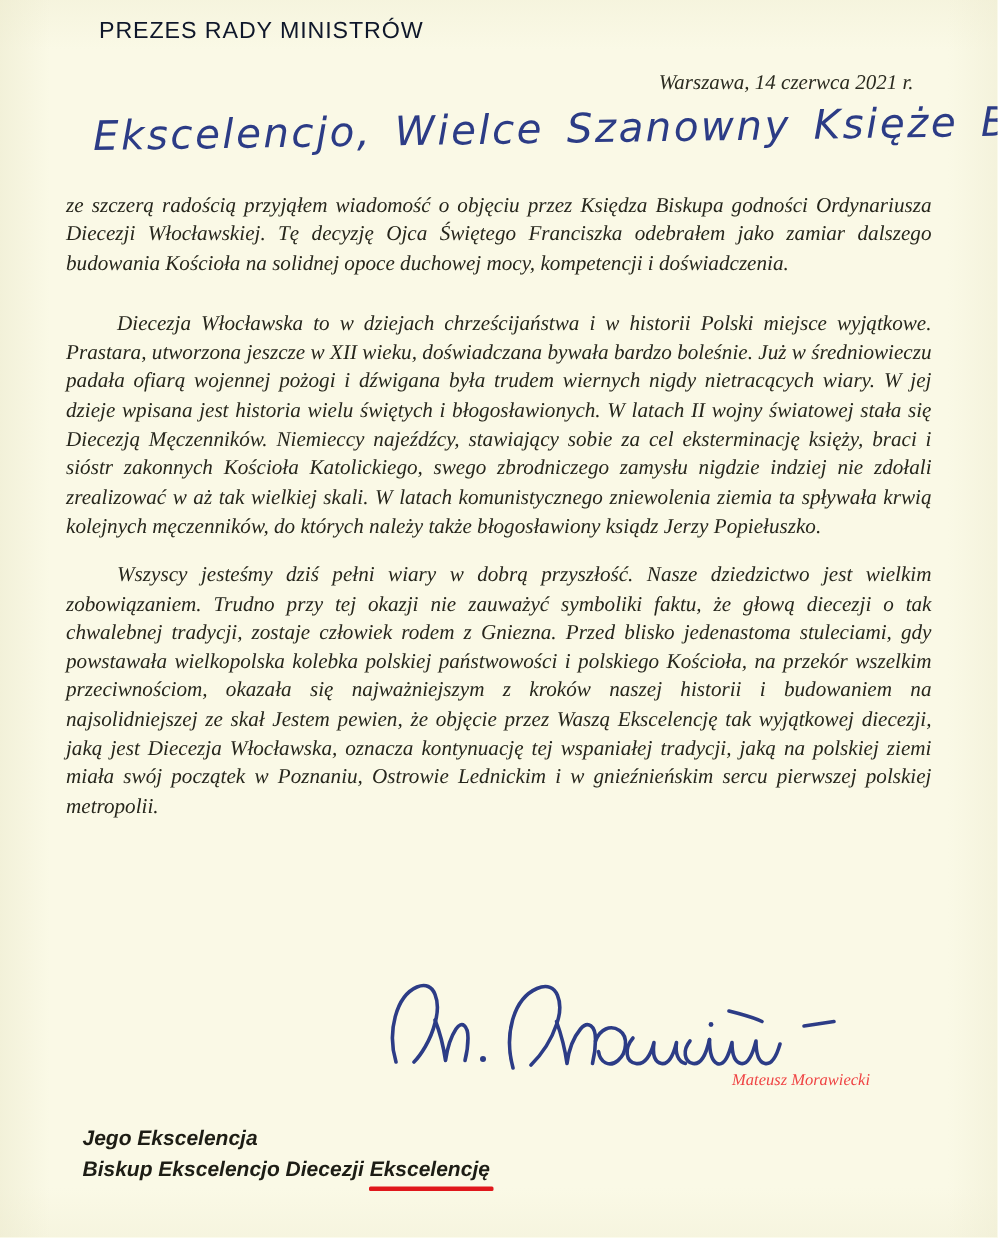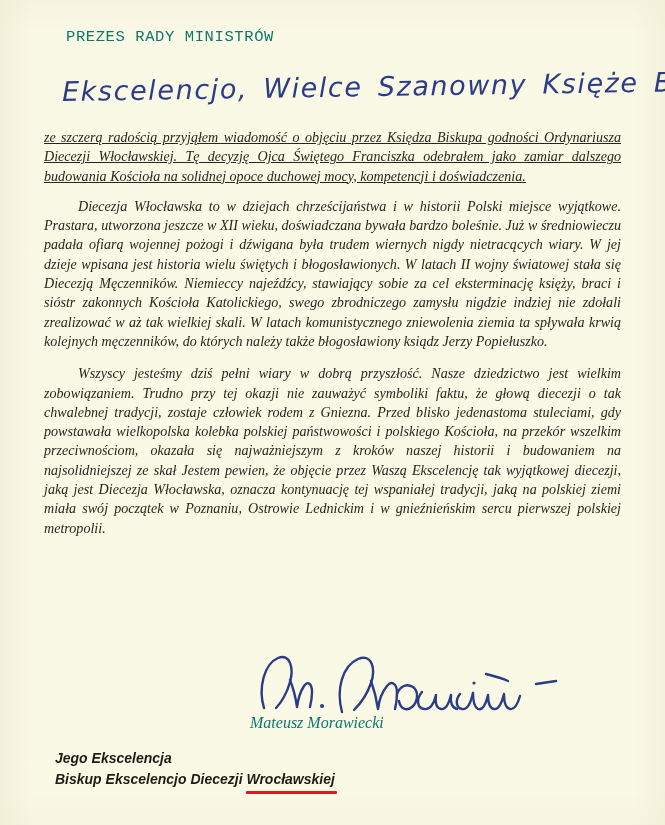--- a/index.html
+++ b/index.html
@@ -29,25 +29,25 @@
     inset: 0;
     background:
       linear-gradient(90deg, rgba(236,234,206,.55) 0%, rgba(250,249,230,0) 5%, rgba(250,249,230,0) 95%, rgba(238,236,210,.5) 100%),
       linear-gradient(180deg, rgba(240,238,212,.45) 0%, rgba(250,249,230,0) 4%, rgba(250,249,230,0) 96%, rgba(240,238,212,.4) 100%);
     pointer-events: none;
   }
 
   .letterhead {
     position: absolute;
     left: 66px;
-    top: 28px;
-    font-family: Liberation Mono, monospace;
+    top: 12px;
+    font-family: Liberation Sans, sans-serif;
     font-size: 15.5px;
     letter-spacing: 0.6px;
-    color: #0f766e;
+    color: #0f172a;
     white-space: nowrap;
   }
 
   .dateline {
     position: absolute;
     right: 56px;
     top: 48px;
     font-family: "Liberation Serif", "DejaVu Serif", serif;
     font-style: italic;
     font-size: 14px;
@@ -84,21 +84,21 @@
     font-family: "Liberation Serif", "DejaVu Serif", serif;
     font-style: italic;
     font-size: 14.1px;
     line-height: 19.3px;
     color: #26261c;
     text-align: justify;
     text-indent: 0;
     -webkit-font-smoothing: antialiased;
   }
   p.para.indent { text-indent: 34px; }
-  p.para.tight  { margin-bottom: 11px; text-decoration: underline; }
+  p.para.tight  { margin-bottom: 21px; }
 
   .closing-block {
     position: absolute;
     left: 44px;
     right: 44px;
     top: 612px;
   }
 
   .signature-area {
     position: absolute;
@@ -110,25 +110,25 @@
   .signature-svg {
     position: absolute;
     left: 0;
     top: 0;
   }
   .signature-name {
     position: absolute;
     left: 0;
     top: 64px;
     width: 330px;
-    text-align: left;
-    font-family: "Liberation Serif", "DejaVu Serif", serif;
-    font-style: italic;
-    font-size: 16px;
-    color: #0f766e;
+    text-align: right;
+    font-family: "Liberation Serif", "DejaVu Serif", serif;
+    font-style: italic;
+    font-size: 11px;
+    color: #ef4444;
   }
 
   .addressee {
     position: absolute;
     left: 55px;
     top: 748px;
     font-family: Liberation Sans, sans-serif;
     font-style: italic;
     font-weight: bold;
     font-size: 14px;
@@ -152,20 +152,21 @@
 </style>
 </head>
 <body>
 
 <div id="page">
 
   <div id="paper-texture"></div>
 
   <div class="letterhead">PREZES RADY MINISTRÓW</div>
 
+  <div class="dateline">Warszawa, 14 czerwca 2021 r.</div>
 
   <div class="salutation">Ekscelencjo, Wielce Szanowny Księże Biskupie,</div>
 
   <div class="body-block">
     <p class="para tight">ze szczerą radością przyjąłem wiadomość o objęciu przez Księdza Biskupa godności Ordynariusza Diecezji Włocławskiej. Tę decyzję Ojca Świętego Franciszka odebrałem jako zamiar dalszego budowania Kościoła na solidnej opoce duchowej mocy, kompetencji i doświadczenia.</p>
     <p class="para indent">Diecezja Włocławska to w dziejach chrześcijaństwa i w historii Polski miejsce wyjątkowe. Prastara, utworzona jeszcze w XII wieku, doświadczana bywała bardzo boleśnie. Już w średniowieczu padała ofiarą wojennej pożogi i dźwigana była trudem wiernych nigdy nietracących wiary. W jej dzieje wpisana jest historia wielu świętych i błogosławionych. W latach II wojny światowej stała się Diecezją Męczenników. Niemieccy najeźdźcy, stawiający sobie za cel eksterminację księży, braci i sióstr zakonnych Kościoła Katolickiego, swego zbrodniczego zamysłu nigdzie indziej nie zdołali zrealizować w aż tak wielkiej skali. W latach komunistycznego zniewolenia ziemia ta spływała krwią kolejnych męczenników, do których należy także błogosławiony ksiądz Jerzy Popiełuszko.</p>
     <p class="para indent">Wszyscy jesteśmy dziś pełni wiary w dobrą przyszłość. Nasze dziedzictwo jest wielkim zobowiązaniem. Trudno przy tej okazji nie zauważyć symboliki faktu, że głową diecezji o tak chwalebnej tradycji, zostaje człowiek rodem z Gniezna. Przed blisko jedenastoma stuleciami, gdy powstawała wielkopolska kolebka polskiej państwowości i polskiego Kościoła, na przekór wszelkim przeciwnościom, okazała się najważniejszym z kroków naszej historii i budowaniem na najsolidniejszej ze skał Jestem pewien, że objęcie przez Waszą Ekscelencję tak wyjątkowej diecezji, jaką jest Diecezja Włocławska, oznacza kontynuację tej wspaniałej tradycji, jaką na polskiej ziemi miała swój początek w Poznaniu, Ostrowie Lednickim i w gnieźnieńskim sercu pierwszej polskiej metropolii.</p>
   </div>
 
 
@@ -185,17 +186,17 @@
         <path d="M236 24 C244 26, 252 28, 258 31"></path>
         <path d="M286 34 L306 31"></path>
       </g>
     </svg>
     <div class="signature-name">Mateusz Morawiecki</div>
   </div>
 
   <div class="addressee">
     <div class="line">Jego Ekscelencja</div>
     <div class="line">
-      <span>Biskup Ekscelencjo Diecezji </span><span class="marked"><span>Wrocławskiej</span><span class="redline"></span></span>
+      <span>Biskup Ekscelencjo Diecezji </span><span class="marked"><span>Ekscelencję</span><span class="redline"></span></span>
     </div>
   </div>
 
 </div>
 
 </body></html>

